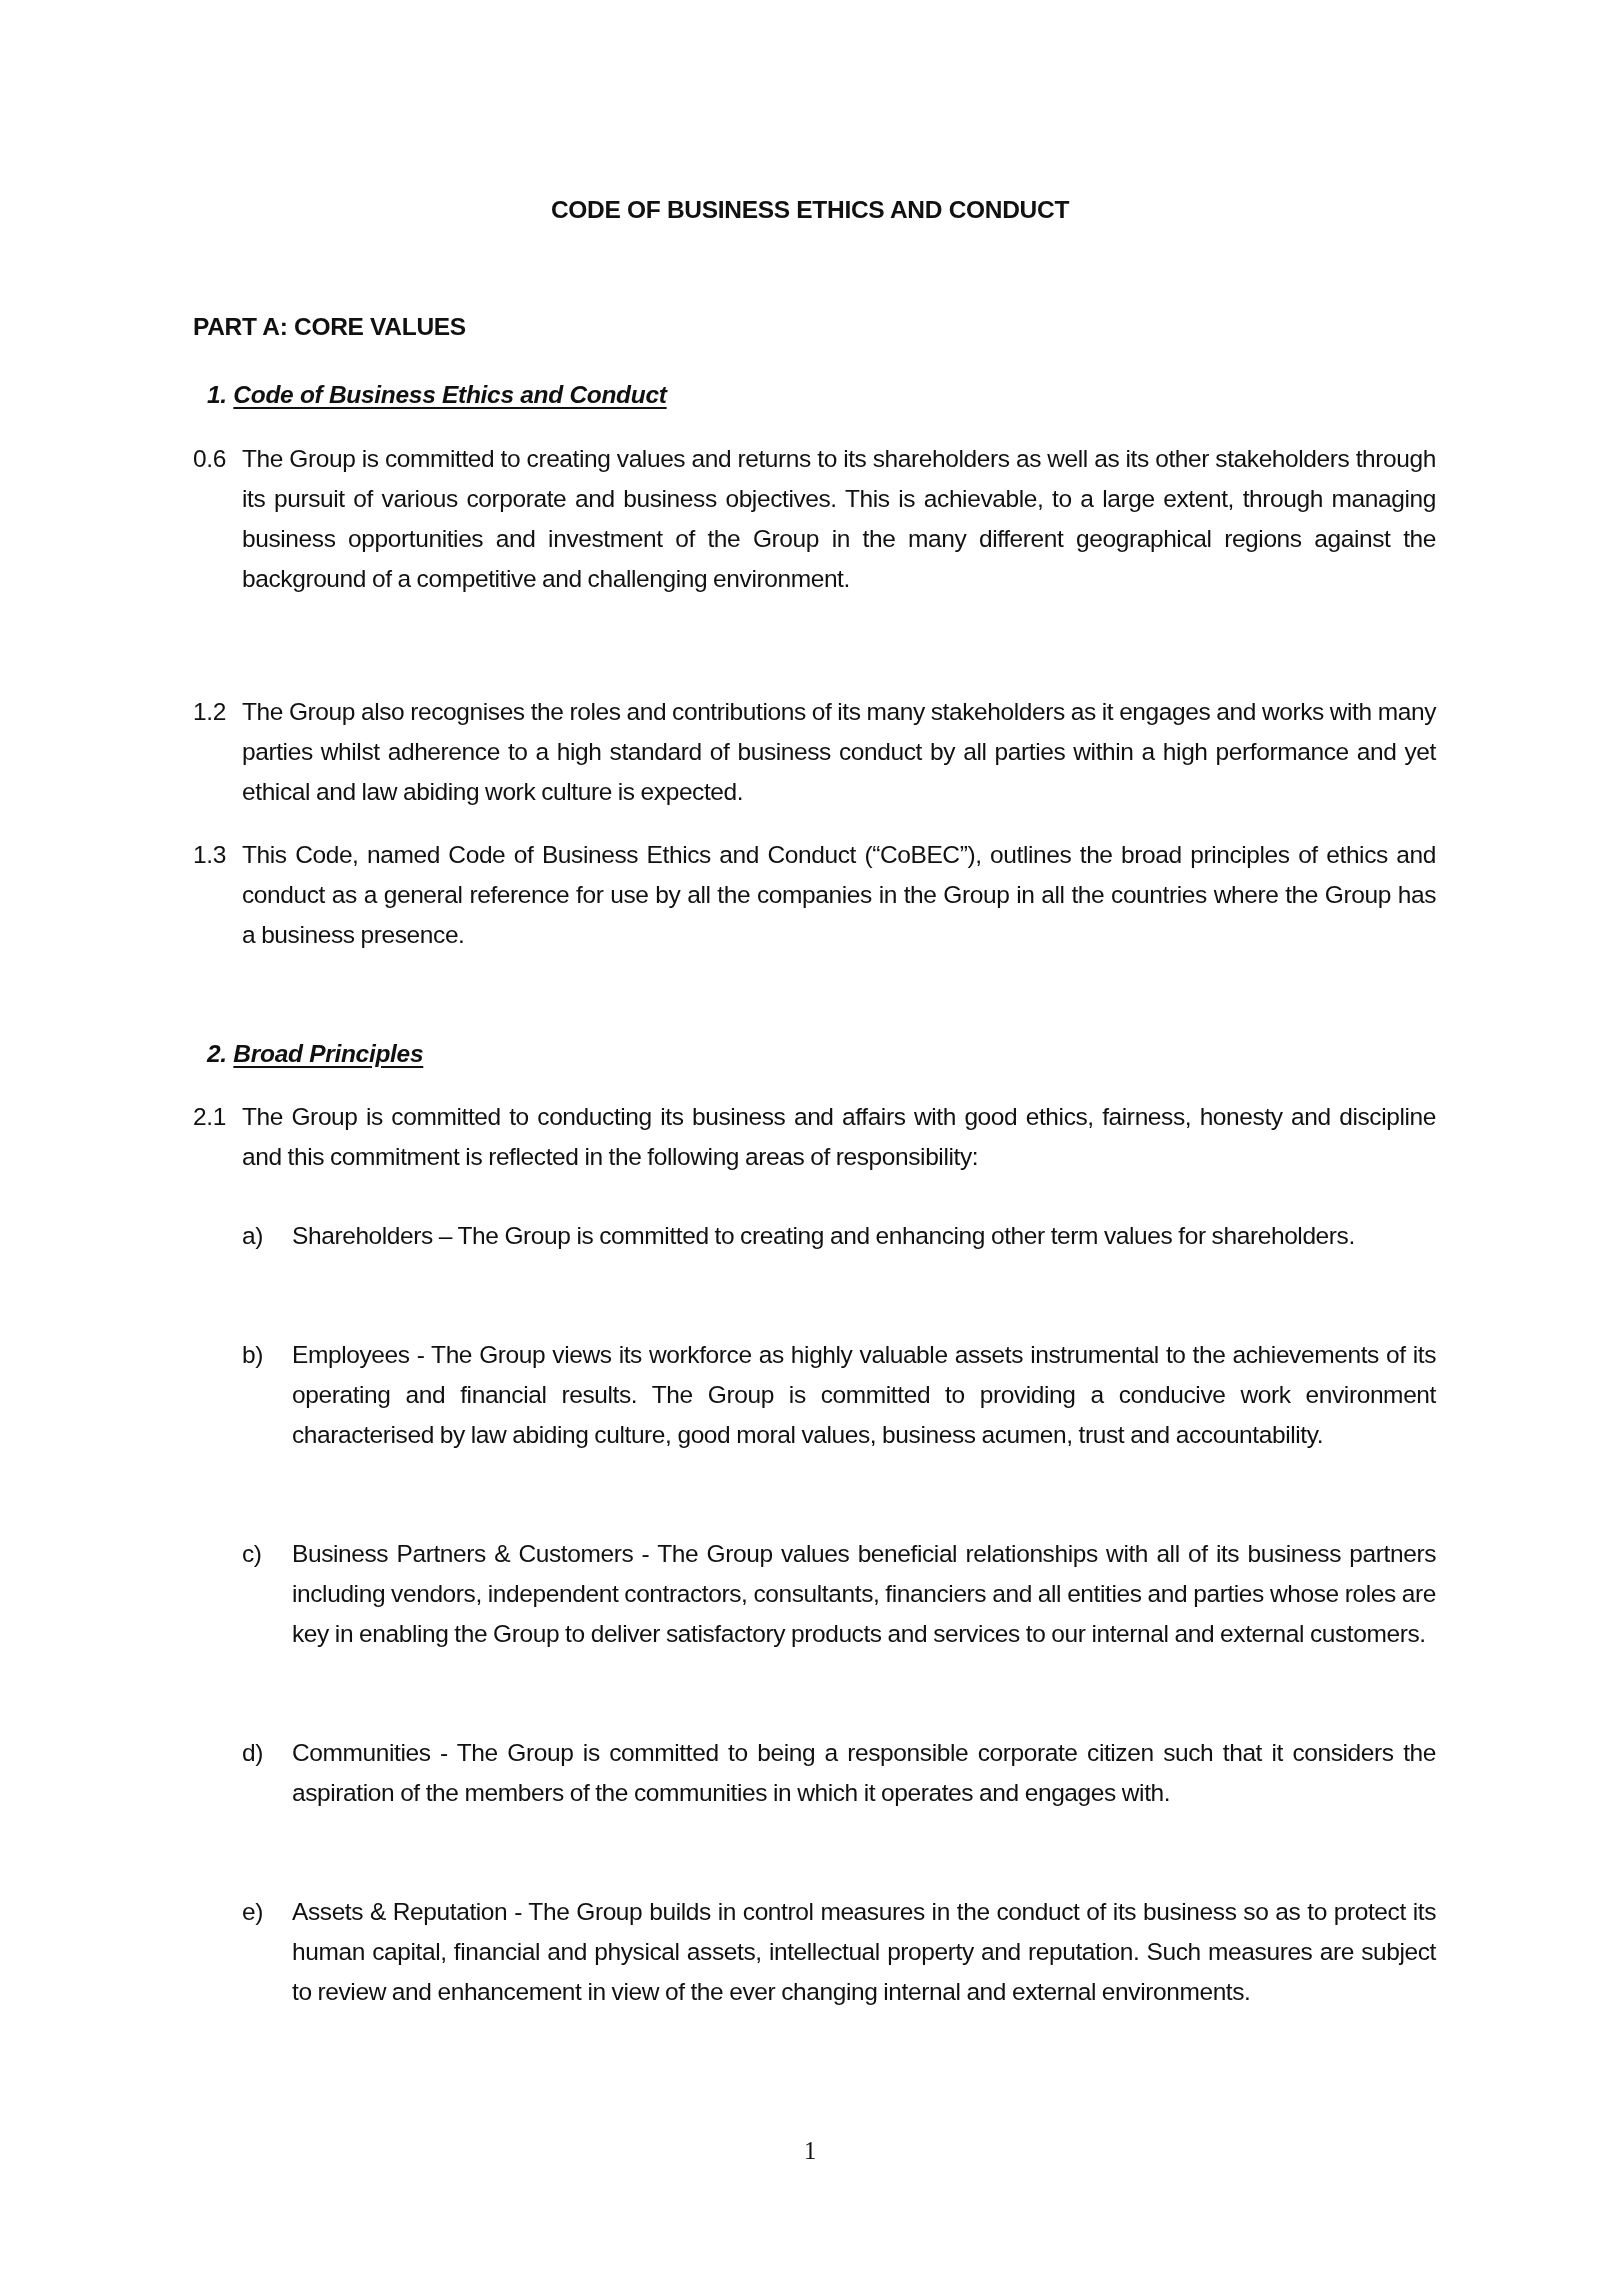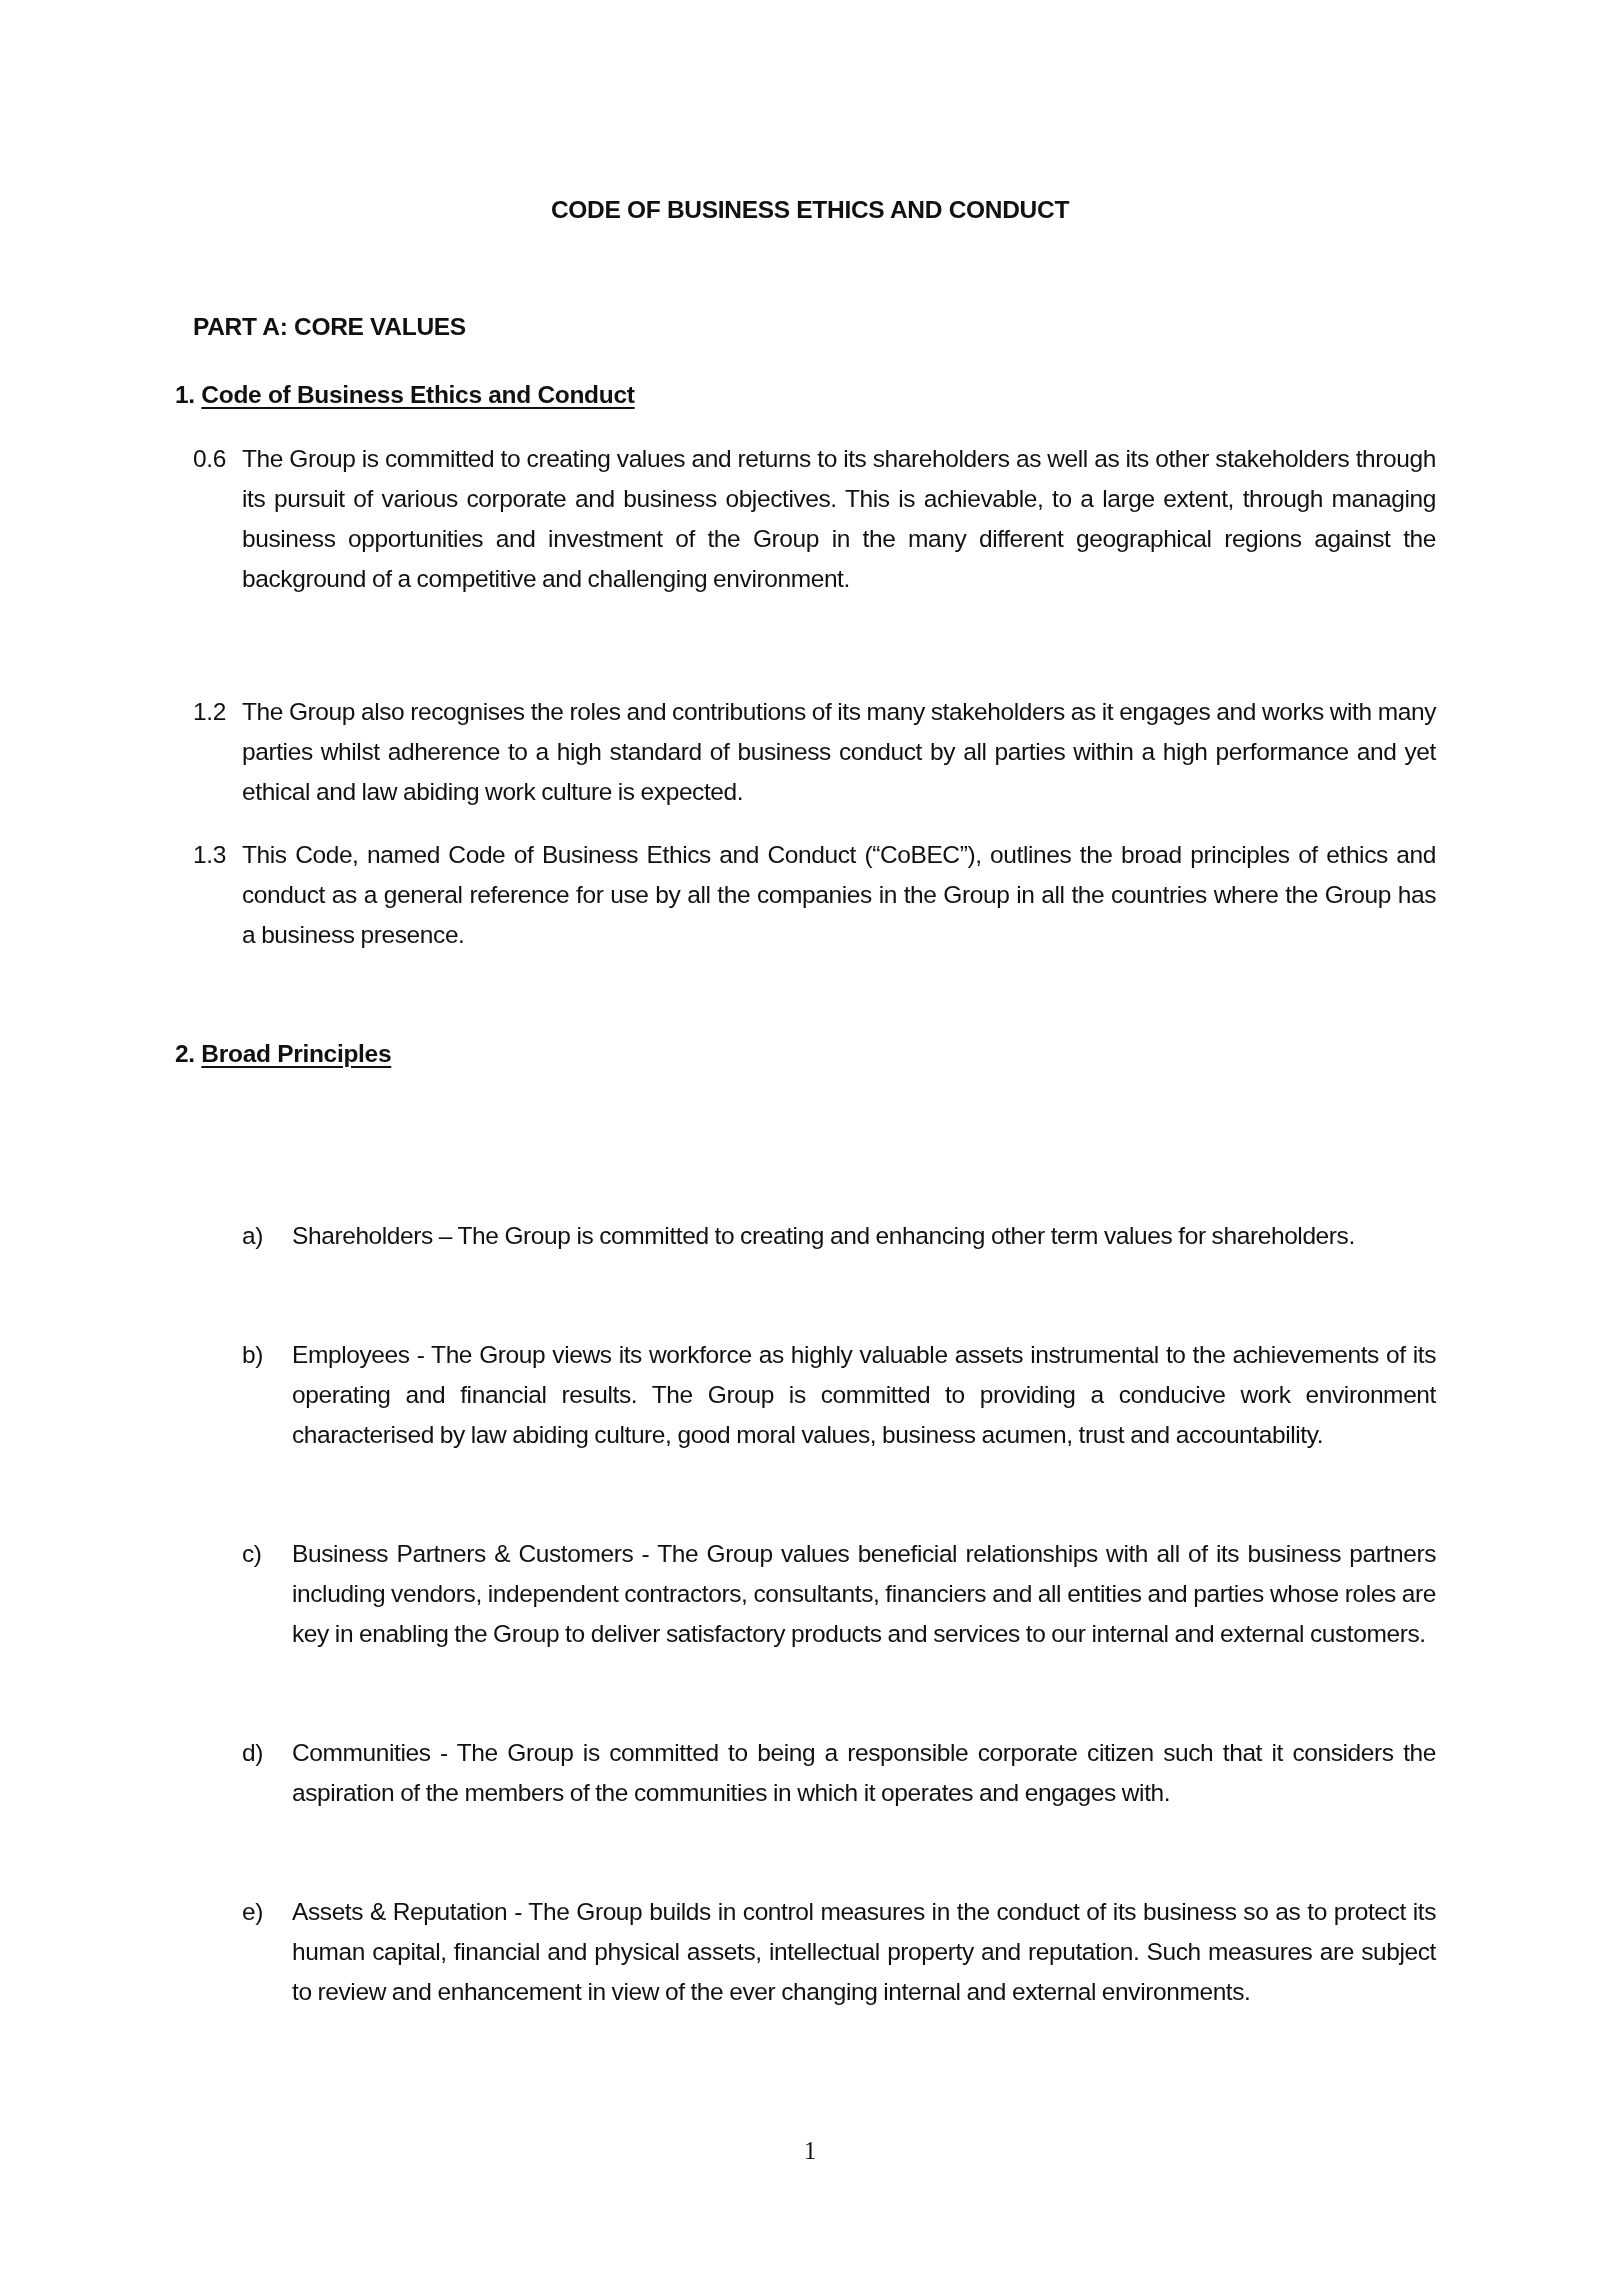--- a/index.html
+++ b/index.html
@@ -34,24 +34,25 @@
     .part-heading {
       position: absolute;
       top: 313px;
       left: 193px;
       font-weight: bold;
       font-size: 24.5px;
       letter-spacing: -0.3px;
     }
     .section-heading {
       position: absolute;
-      left: 175px;
+      left: 207px;
       font-weight: bold;
       font-size: 24.5px;
       letter-spacing: -0.3px;
+      font-style: italic;
     }
     .section-heading .sec-title {
       text-decoration: underline;
       text-underline-offset: 3.9px;
     }
     .para {
       position: absolute;
       left: 193px;
       width: 1243px;
       font-size: 24.5px;
@@ -127,20 +128,24 @@
   <div class="para" style="top:835px;">
     <span class="num">1.3</span>
     <span class="text">This Code, named Code of Business Ethics and Conduct (“CoBEC”), outlines the broad principles of ethics and conduct as a general reference for use by all the companies in the Group in all the countries where the Group has a business presence.</span>
   </div>
 
   <div class="section-heading" style="top:1040px;">
     <span>2.</span>
     <span class="sec-title">Broad Principles</span>
   </div>
 
+  <div class="para" style="top:1097px;">
+    <span class="num">2.1</span>
+    <span class="text">The Group is committed to conducting its business and affairs with good ethics, fairness, honesty and discipline and this commitment is reflected in the following areas of responsibility:</span>
+  </div>
 
   <div class="list-item" style="top:1216px;">
     <span class="label">a)</span>
     <span class="text">Shareholders – The Group is committed to creating and enhancing other term values for shareholders.</span>
   </div>
 
   <div class="list-item" style="top:1335px;">
     <span class="label">b)</span>
     <span class="text">Employees - The Group views its workforce as highly valuable assets instrumental to the achievements of its operating and financial results. The Group is committed to providing a conducive work environment characterised by law abiding culture, good moral values, business acumen, trust and accountability.</span>
   </div>

